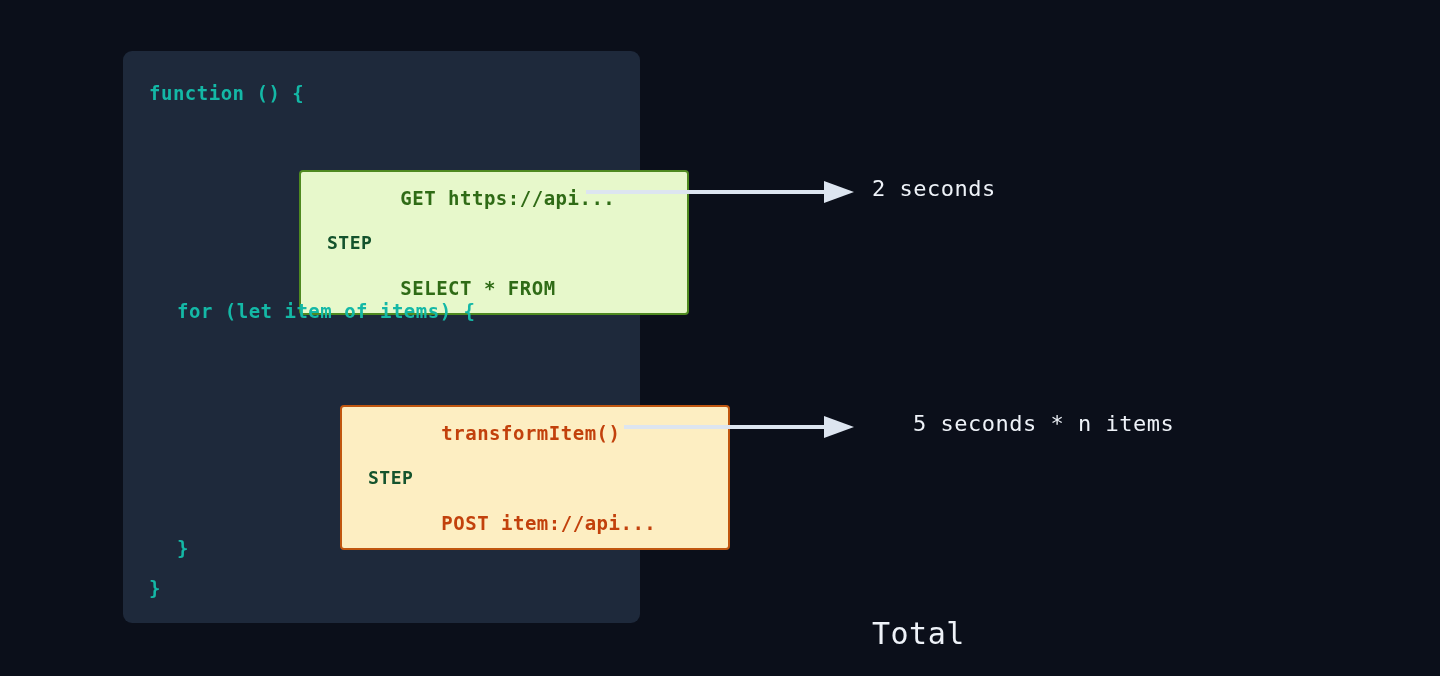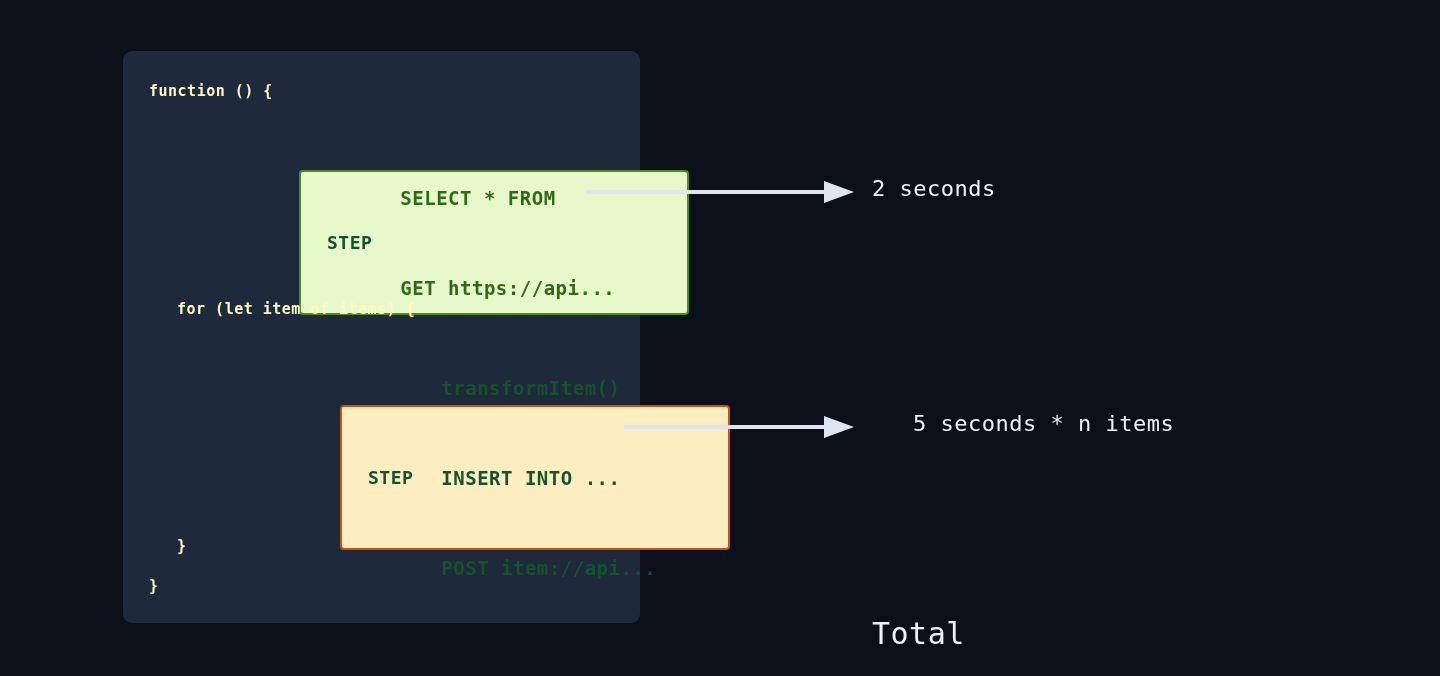--- a/index.html
+++ b/index.html
@@ -31,23 +31,23 @@
     height: 572px;
     background: #1e293b;
     border-radius: 9px;
     box-sizing: border-box;
   }
 
   .code-line {
     position: absolute;
     font-family: "DejaVu Sans Mono", "Liberation Mono", monospace;
     font-weight: bold;
-    font-size: 15px;
+    font-size: 19px;
     letter-spacing: 0.5px;
-    color: #fef9c3;
+    color: #14b8a6;
     white-space: pre;
   }
   .line-fn      { left: 26px; top: 31px; }
   .line-for     { left: 54px; top: 249px; }
   .line-close-1 { left: 54px; top: 486px; }
   .line-close-2 { left: 26px; top: 526px; }
 
   
   .step-box {
     position: absolute;
@@ -90,21 +90,21 @@
   .step-code {
     font-family: "DejaVu Sans Mono", "Liberation Mono", monospace;
     font-weight: bold;
     font-size: 19px;
     line-height: 30px;
     letter-spacing: 0.5px;
     white-space: pre;
     flex: 1 1 auto;
   }
   .step-box.green  .step-code { color: #2f6b16; margin-left: 28px; }
-  .step-box.orange .step-code { color: #14532d; margin-left: 28px; }
+  .step-box.orange .step-code { color: #c2410c; margin-left: 28px; }
 
   .step-code > div { white-space: pre; }
 
   
   .arrow {
     position: absolute;
     height: 24px;
     display: block;
   }
   .arrow-1 { left: 586px; top: 180px; width: 268px; }
@@ -140,32 +140,31 @@
 
 <div id="stage">
 
   <div class="code-panel">
 
     <div class="code-line line-fn">function () {</div>
 
     <div class="step-box green">
       <div class="step-label">STEP</div>
       <div class="step-code">
+        <div>GET https://api...</div>
         <div>SELECT * FROM</div>
-        <div>GET https://api...</div>
       </div>
     </div>
 
     <div class="code-line line-for">for (let item of items) {</div>
 
     <div class="step-box orange">
       <div class="step-label">STEP</div>
       <div class="step-code">
         <div>transformItem()</div>
-        <div>INSERT INTO ...</div>
         <div>POST item://api...</div>
       </div>
     </div>
 
     <div class="code-line line-close-1">}</div>
 
     <div class="code-line line-close-2">}</div>
   </div>
 
   <svg class="arrow arrow-1" viewBox="0 0 268 24" width="268" height="24">

